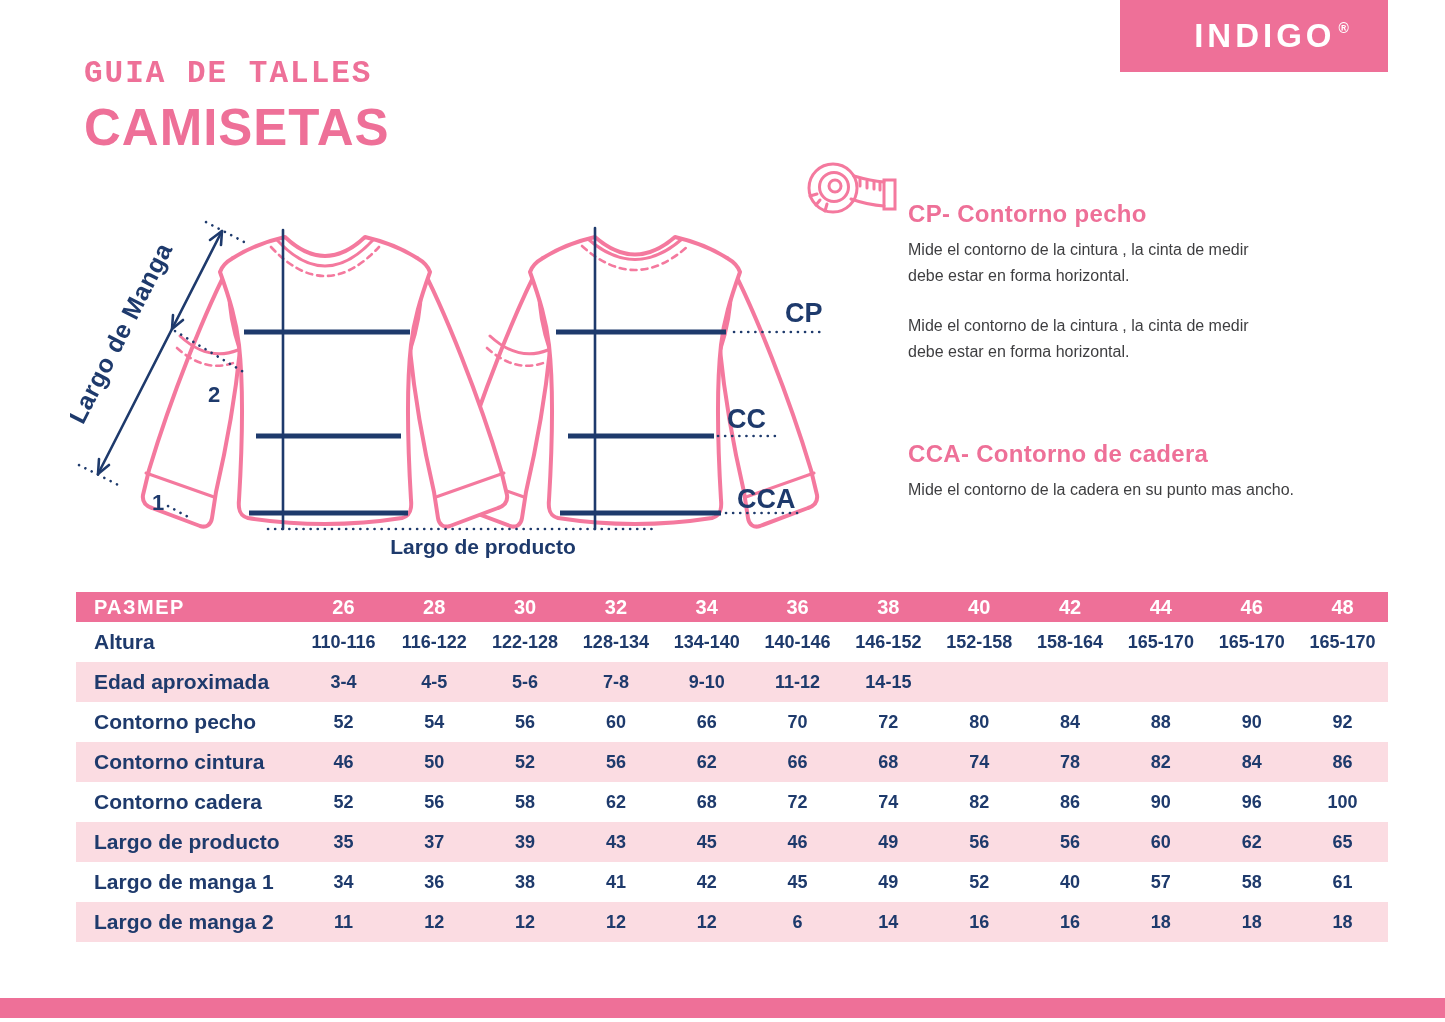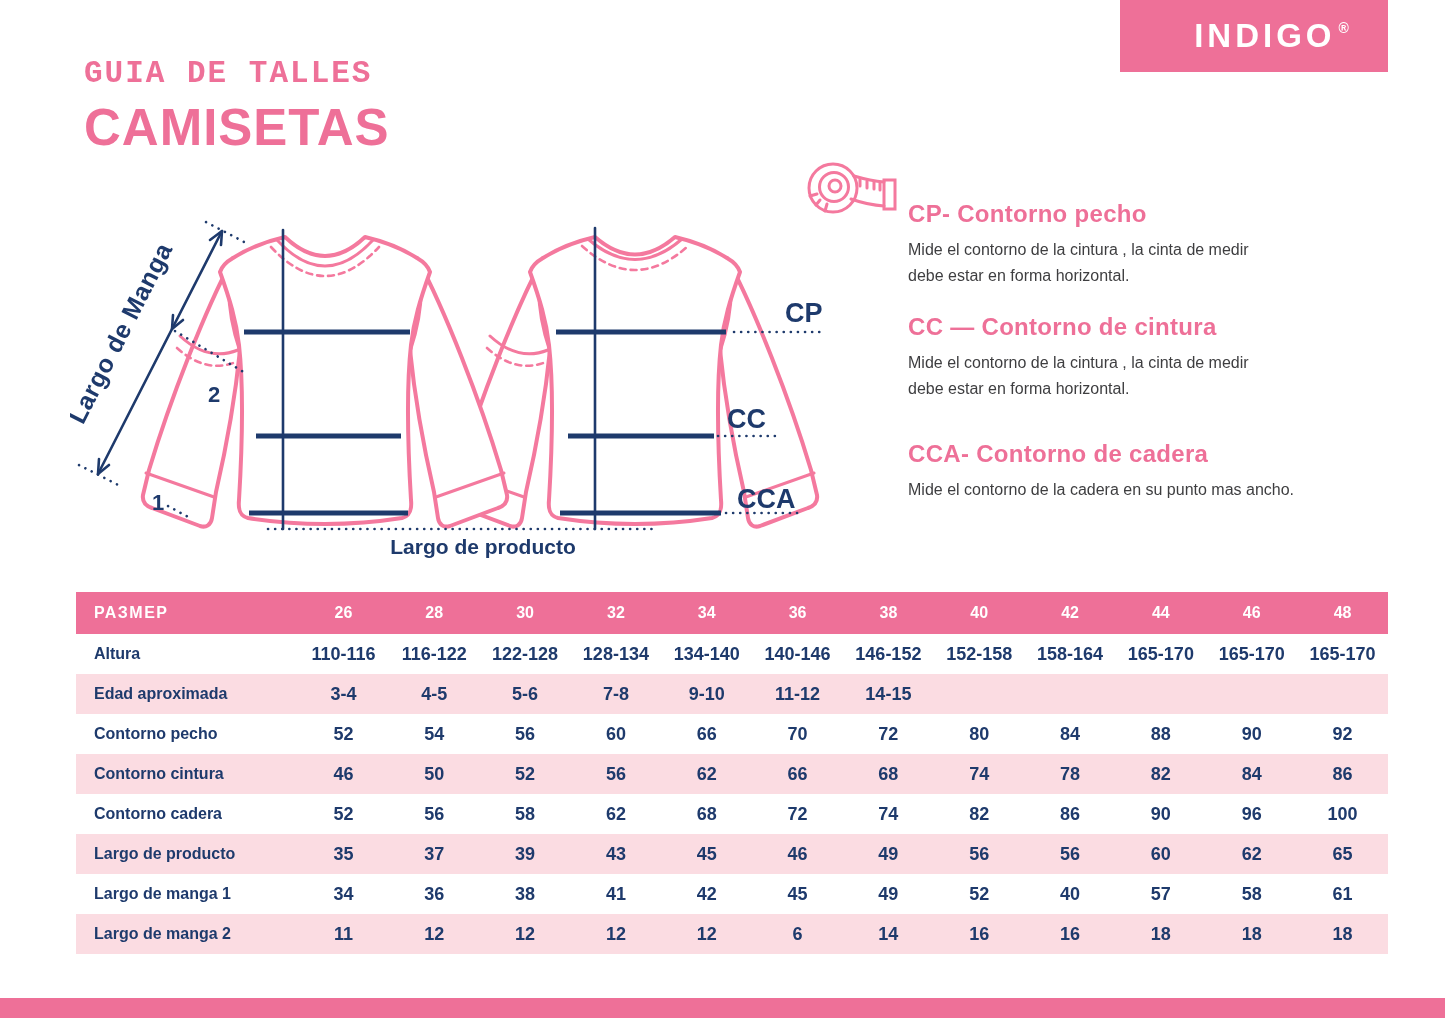--- a/index.html
+++ b/index.html
@@ -36,24 +36,24 @@
   .shirt-line{stroke:var(--shirt-pink);fill:none;stroke-width:3;stroke-linecap:round;}
   .shirt-dash{stroke:var(--shirt-pink);fill:none;stroke-width:2.6;stroke-dasharray:6 5;stroke-linecap:round;}
   .navy-line{stroke:var(--navy);stroke-width:5;fill:none;}
   .navy-thin{stroke:var(--navy);stroke-width:2.6;fill:none;stroke-linecap:round;stroke-linejoin:round;}
   .dotted{stroke:var(--navy);stroke-width:2.6;fill:none;stroke-dasharray:0.1 7;stroke-linecap:round;}
   .navy-label{fill:var(--navy);font-weight:700;font-family:"Liberation Sans",sans-serif;}
   .pink-icon{stroke:var(--shirt-pink);fill:none;stroke-width:3;stroke-linecap:round;}
   
   .size-table{position:absolute;left:76px;top:592px;width:1312px;}
   .size-table table{border-collapse:collapse;table-layout:fixed;width:100%;}
-  .size-table thead th{background:var(--brand-pink);color:#fff;font-size:16px;font-weight:700;height:42px;text-align:center;padding:0;}
+  .size-table thead th{background:var(--brand-pink);color:#fff;font-size:20px;font-weight:700;height:30px;text-align:center;padding:0;}
   .size-table th.row-head{text-align:left;padding-left:18px;letter-spacing:1.5px;}
   .size-table tbody td{height:40px;text-align:center;color:var(--navy);font-size:18px;font-weight:700;padding:0;}
-  .size-table tbody td.row-label{text-align:left;padding-left:18px;font-size:16px;}
+  .size-table tbody td.row-label{text-align:left;padding-left:18px;font-size:21px;}
   .size-table tbody tr:nth-child(even){background:var(--light-pink);}
   
   .bottom-bar{position:absolute;left:0;top:998px;width:1445px;height:20px;background:var(--brand-pink);}
 </style>
 </head>
 <body>
 
 <div class="page">
 
   <div class="logo">
@@ -81,21 +81,20 @@
     <path class="pink-icon" d="M 874 182 L 874 189"></path>
     <path class="pink-icon" d="M 880 183 L 880 190"></path>
   </svg>
 
   <div class="legend-entry" style="top:168px">
     <h3>CP- Contorno pecho</h3>
     <p>Mide el contorno de la cintura , la cinta de medir
 debe estar en forma horizontal.</p>
   </div>
   <div class="legend-entry" style="top:281px">
-    <h3>CC — Contorno de cintura</h3>
     <p>Mide el contorno de la cintura , la cinta de medir
 debe estar en forma horizontal.</p>
   </div>
   <div class="legend-entry" style="top:408px">
     <h3>CCA- Contorno de cadera</h3>
     <p>Mide el contorno de la cadera en su punto mas ancho.</p>
   </div>
 
   <svg class="diagram" width="810" height="390" viewBox="70 185 810 390">
 

